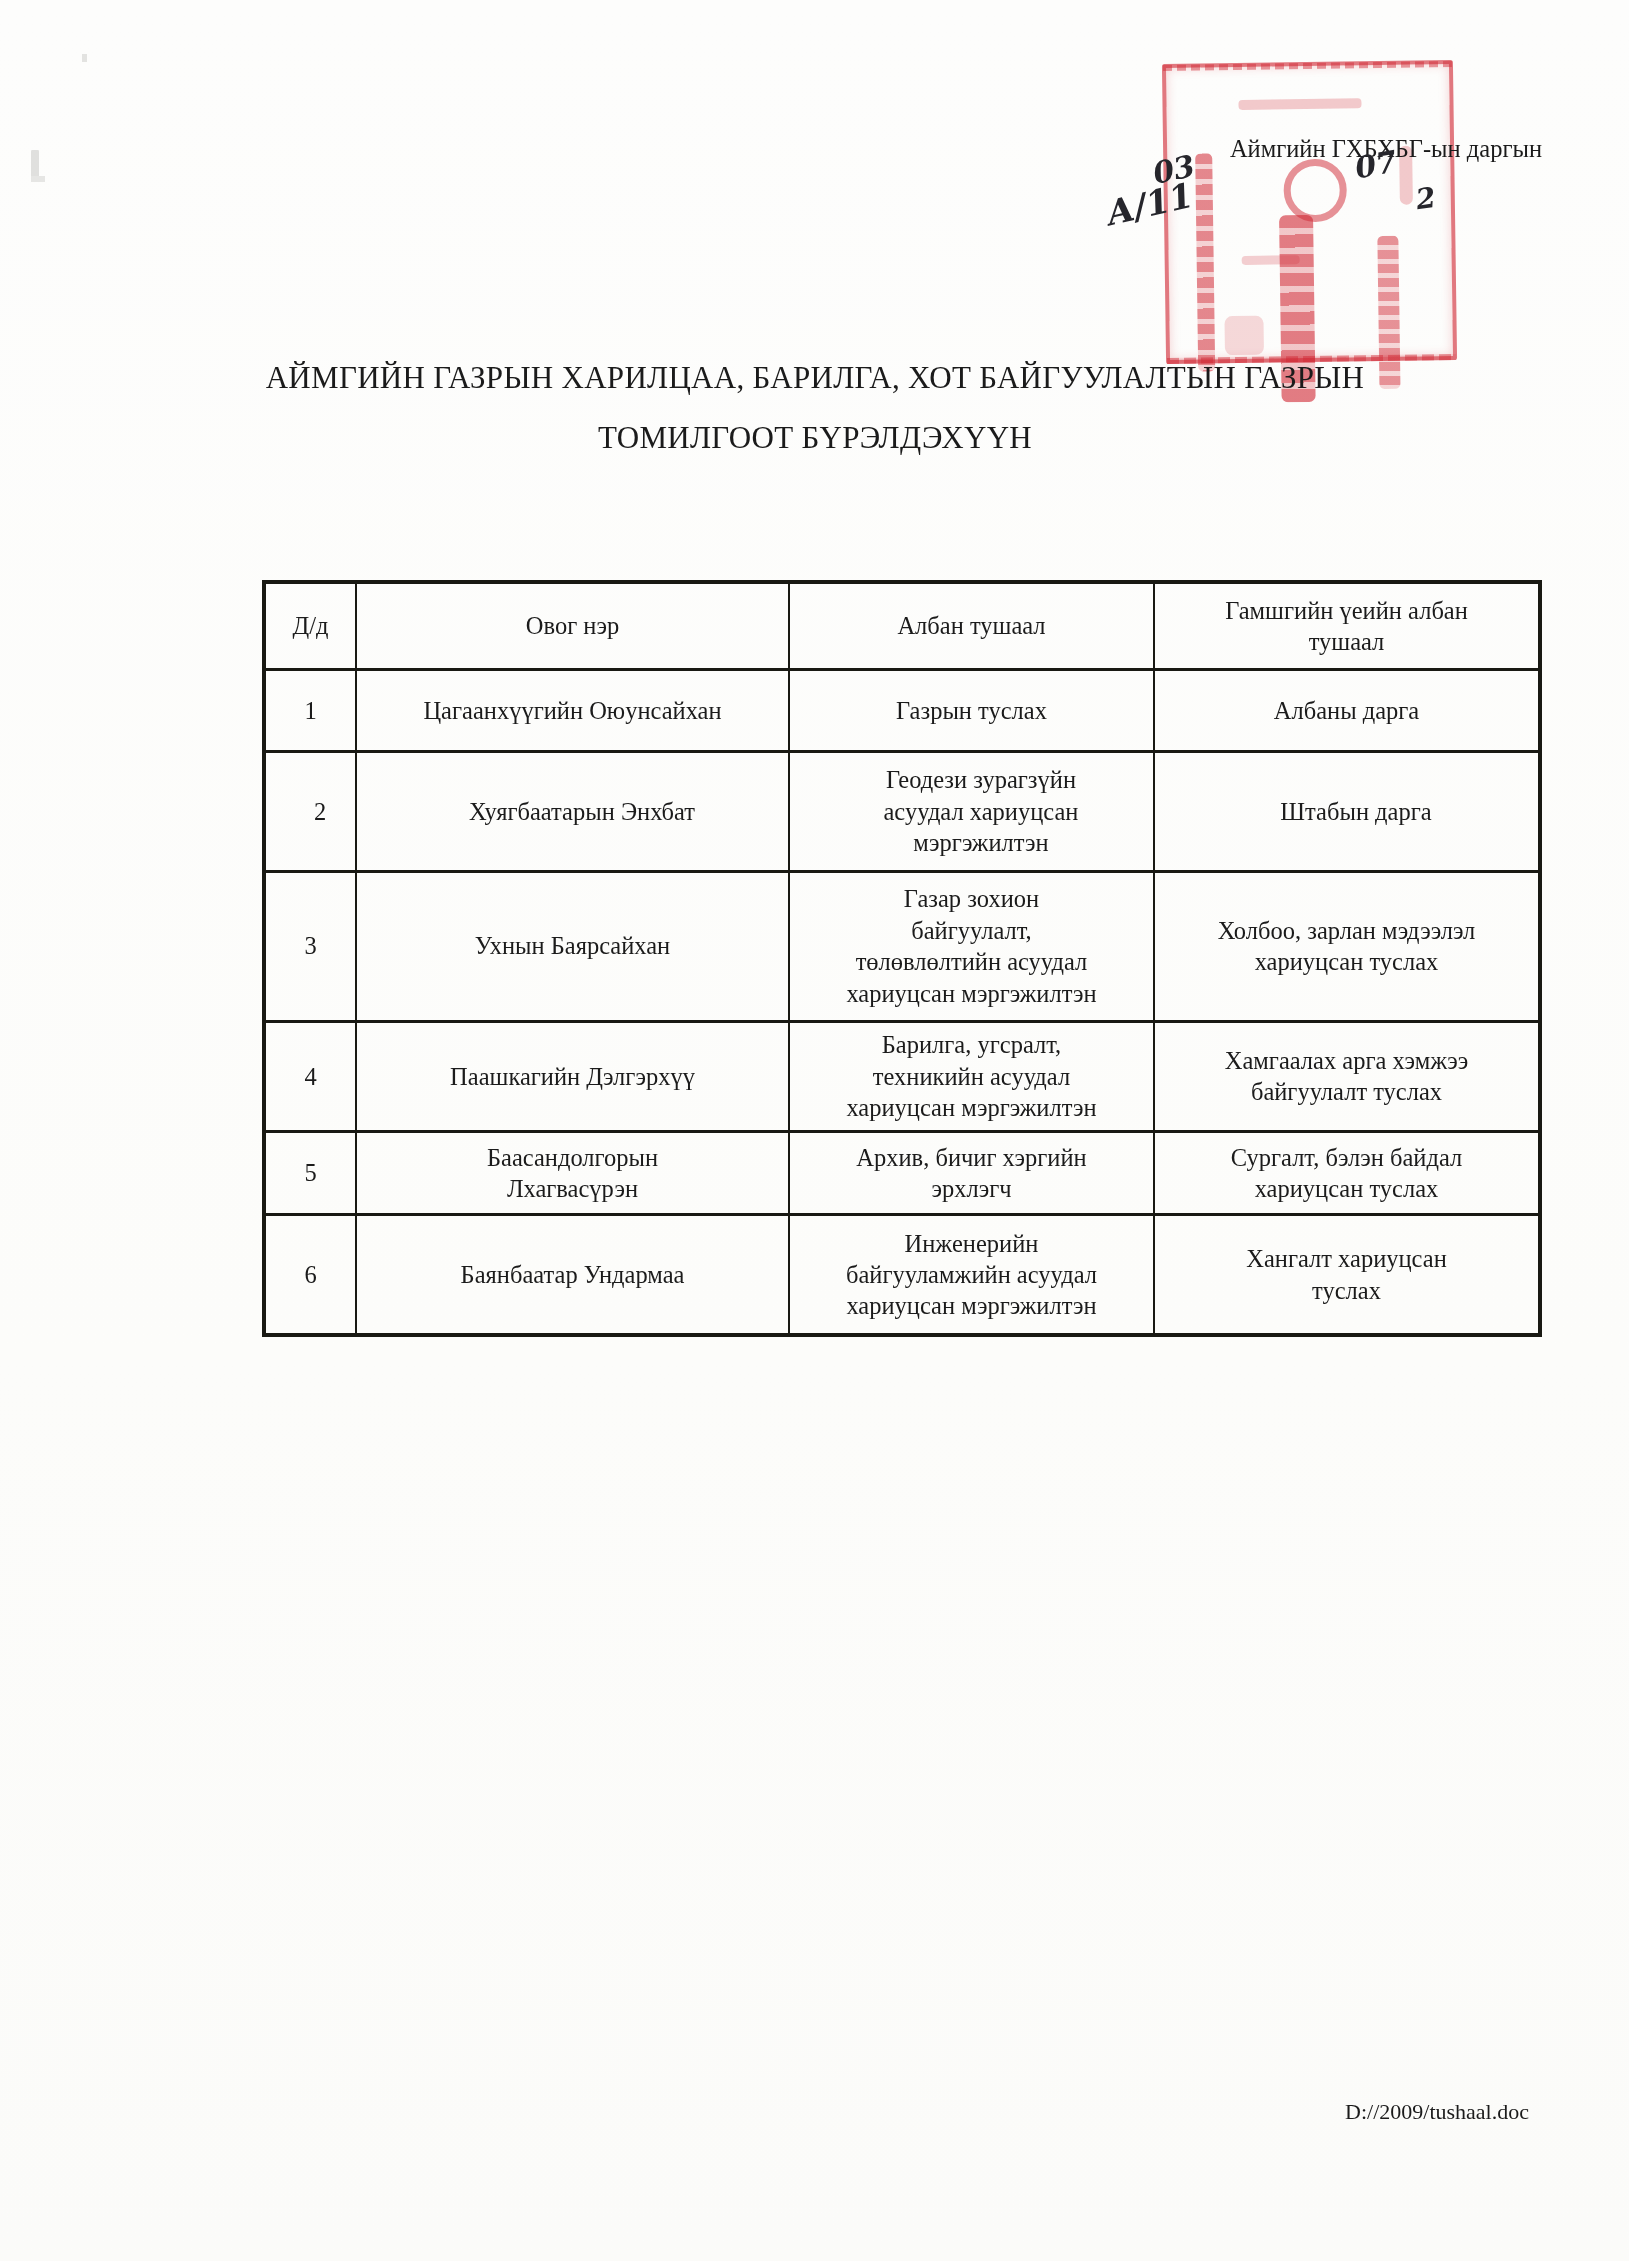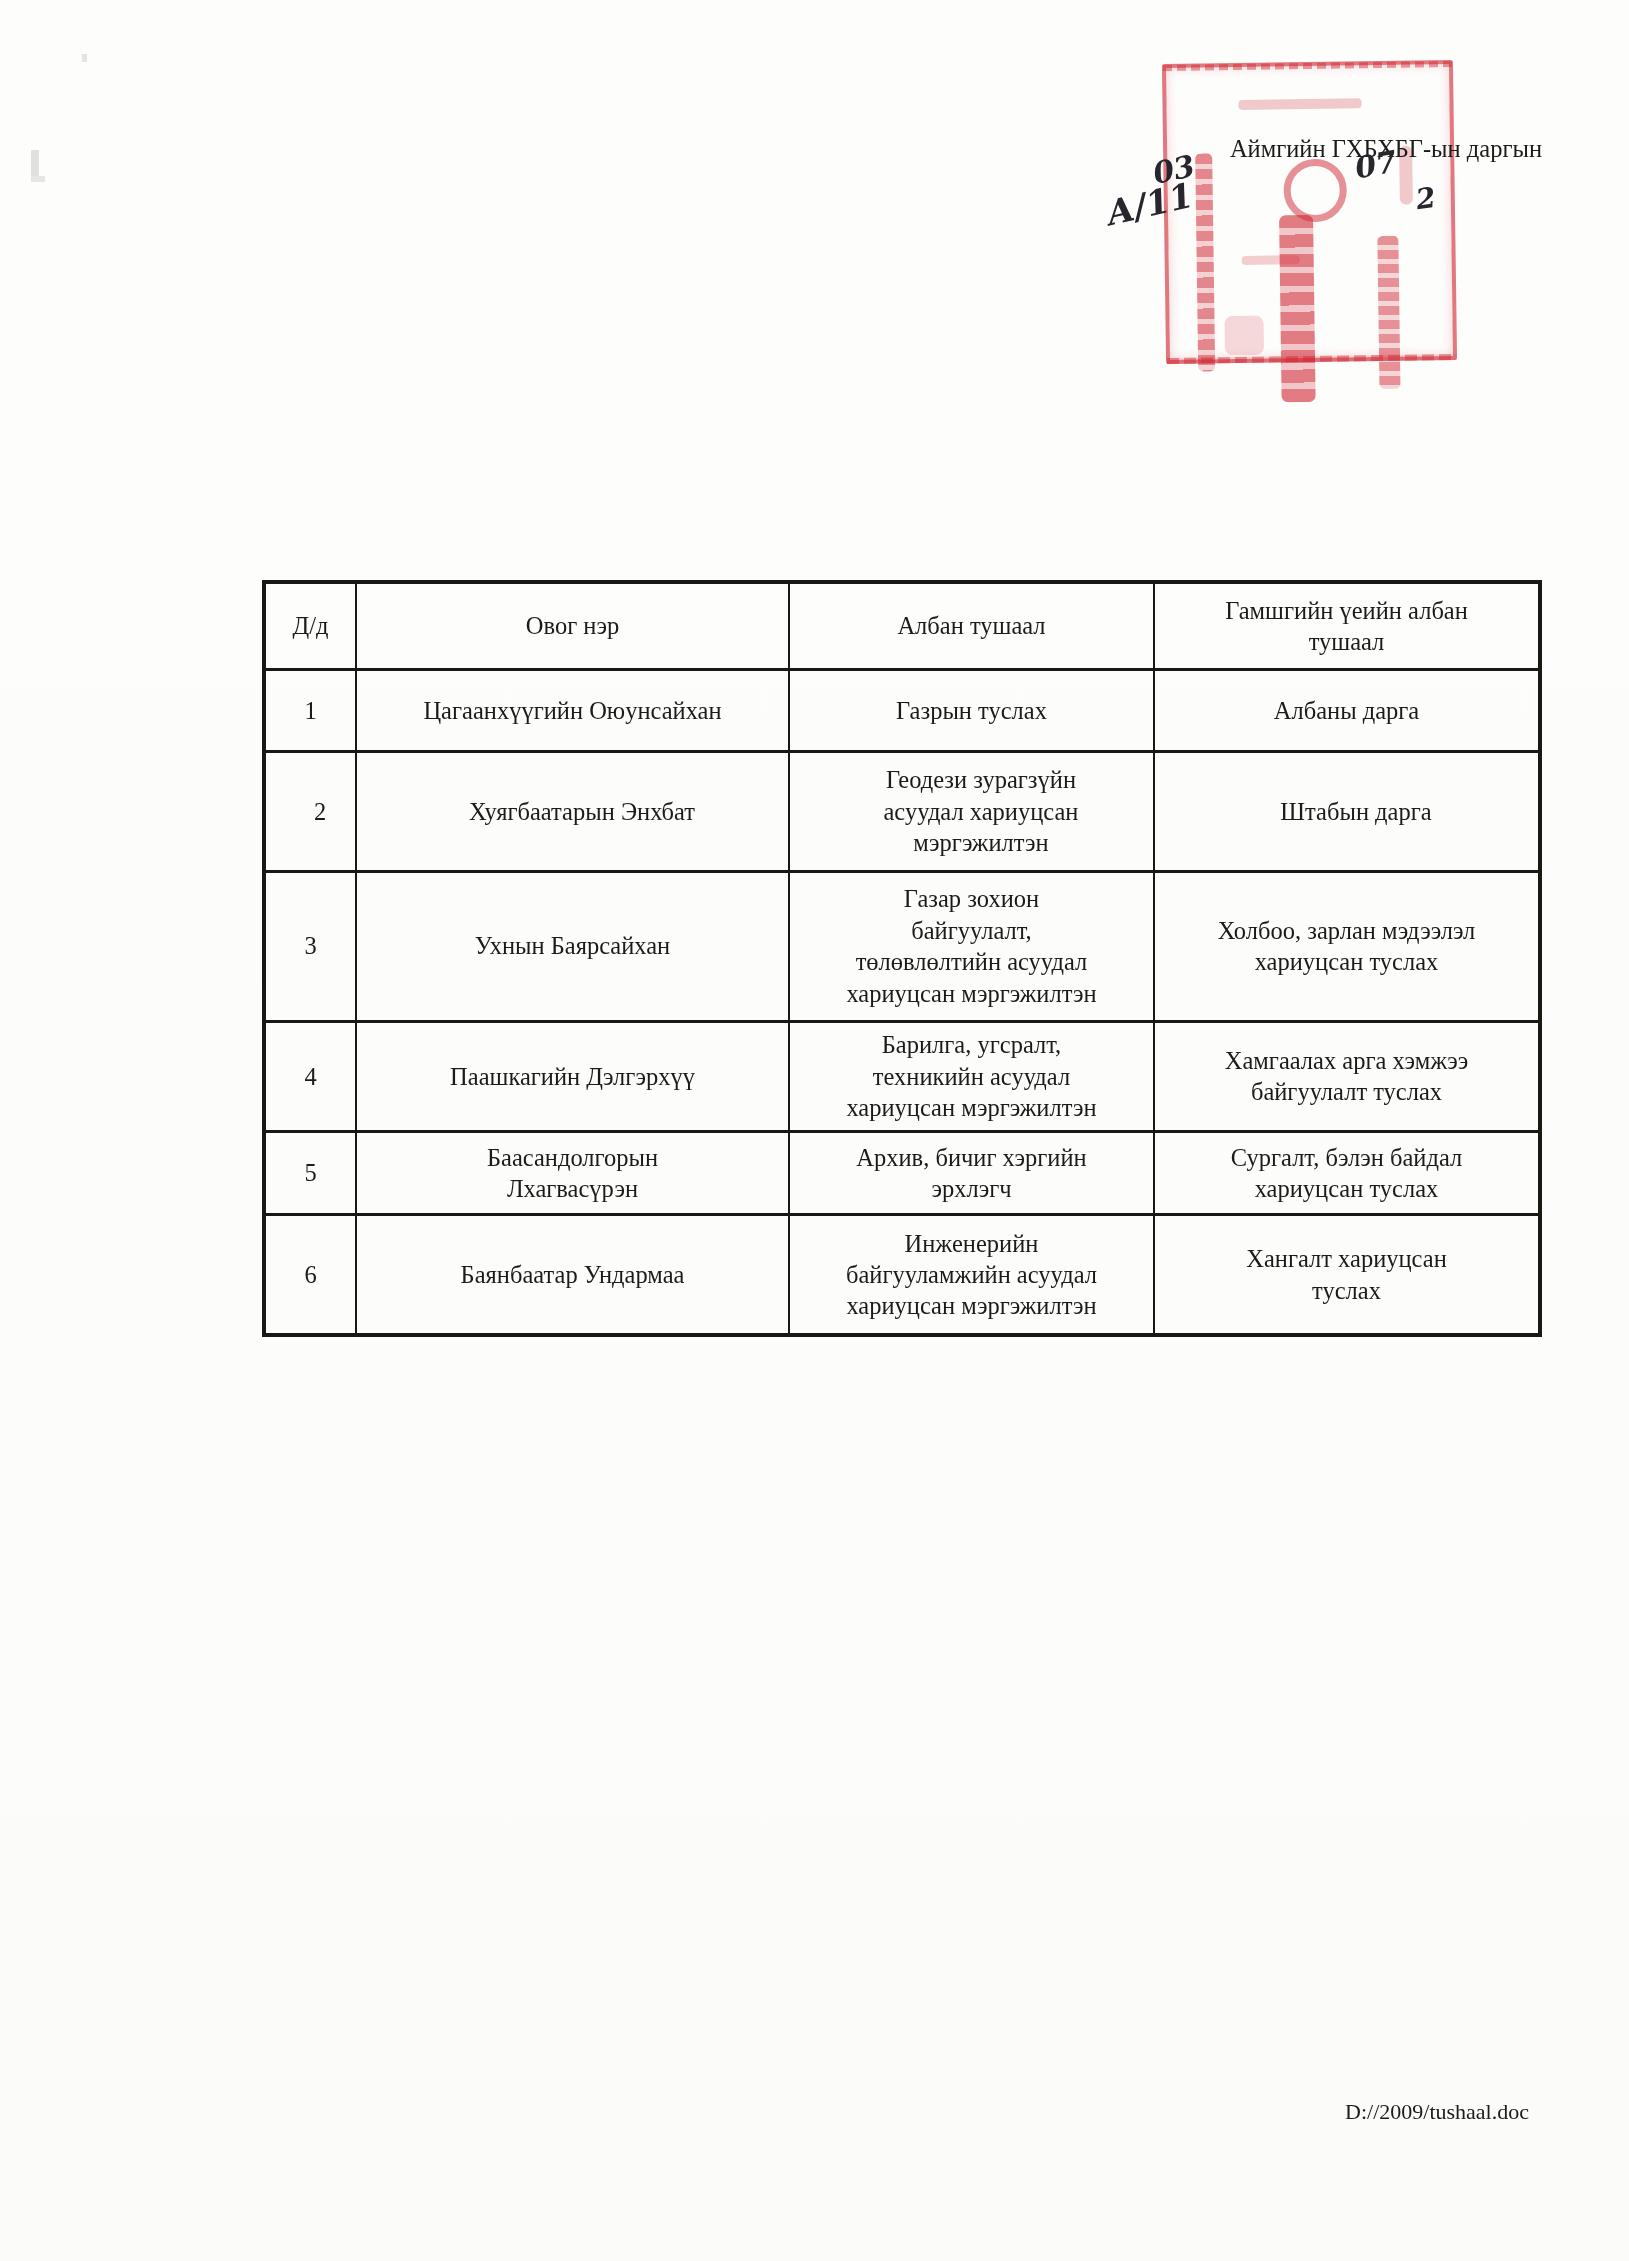--- a/index.html
+++ b/index.html
@@ -158,20 +158,24 @@
 
   <div class="header-block">
     <div>Аймгийн ГХБХБГ-ын даргын</div>
   </div>
 
   <span class="hw hw-month">03</span>
   <span class="hw hw-day">07</span>
   <span class="hw hw-order">А/11</span>
   <span class="hw hw-appendix">2</span>
 
+  <div class="title-block">
+    <p class="title-line1">АЙМГИЙН ГАЗРЫН ХАРИЛЦАА, БАРИЛГА, ХОТ БАЙГУУЛАЛТЫН ГАЗРЫН</p>
+    <p class="title-line2">ТОМИЛГООТ БҮРЭЛДЭХҮҮН</p>
+  </div>
 
   <table class="staff">
     <colgroup>
       <col class="col-no">
         <col class="col-name">
         <col class="col-pos">
         <col class="col-dis">
     </colgroup>
     <thead>
       <tr class="hrow">

